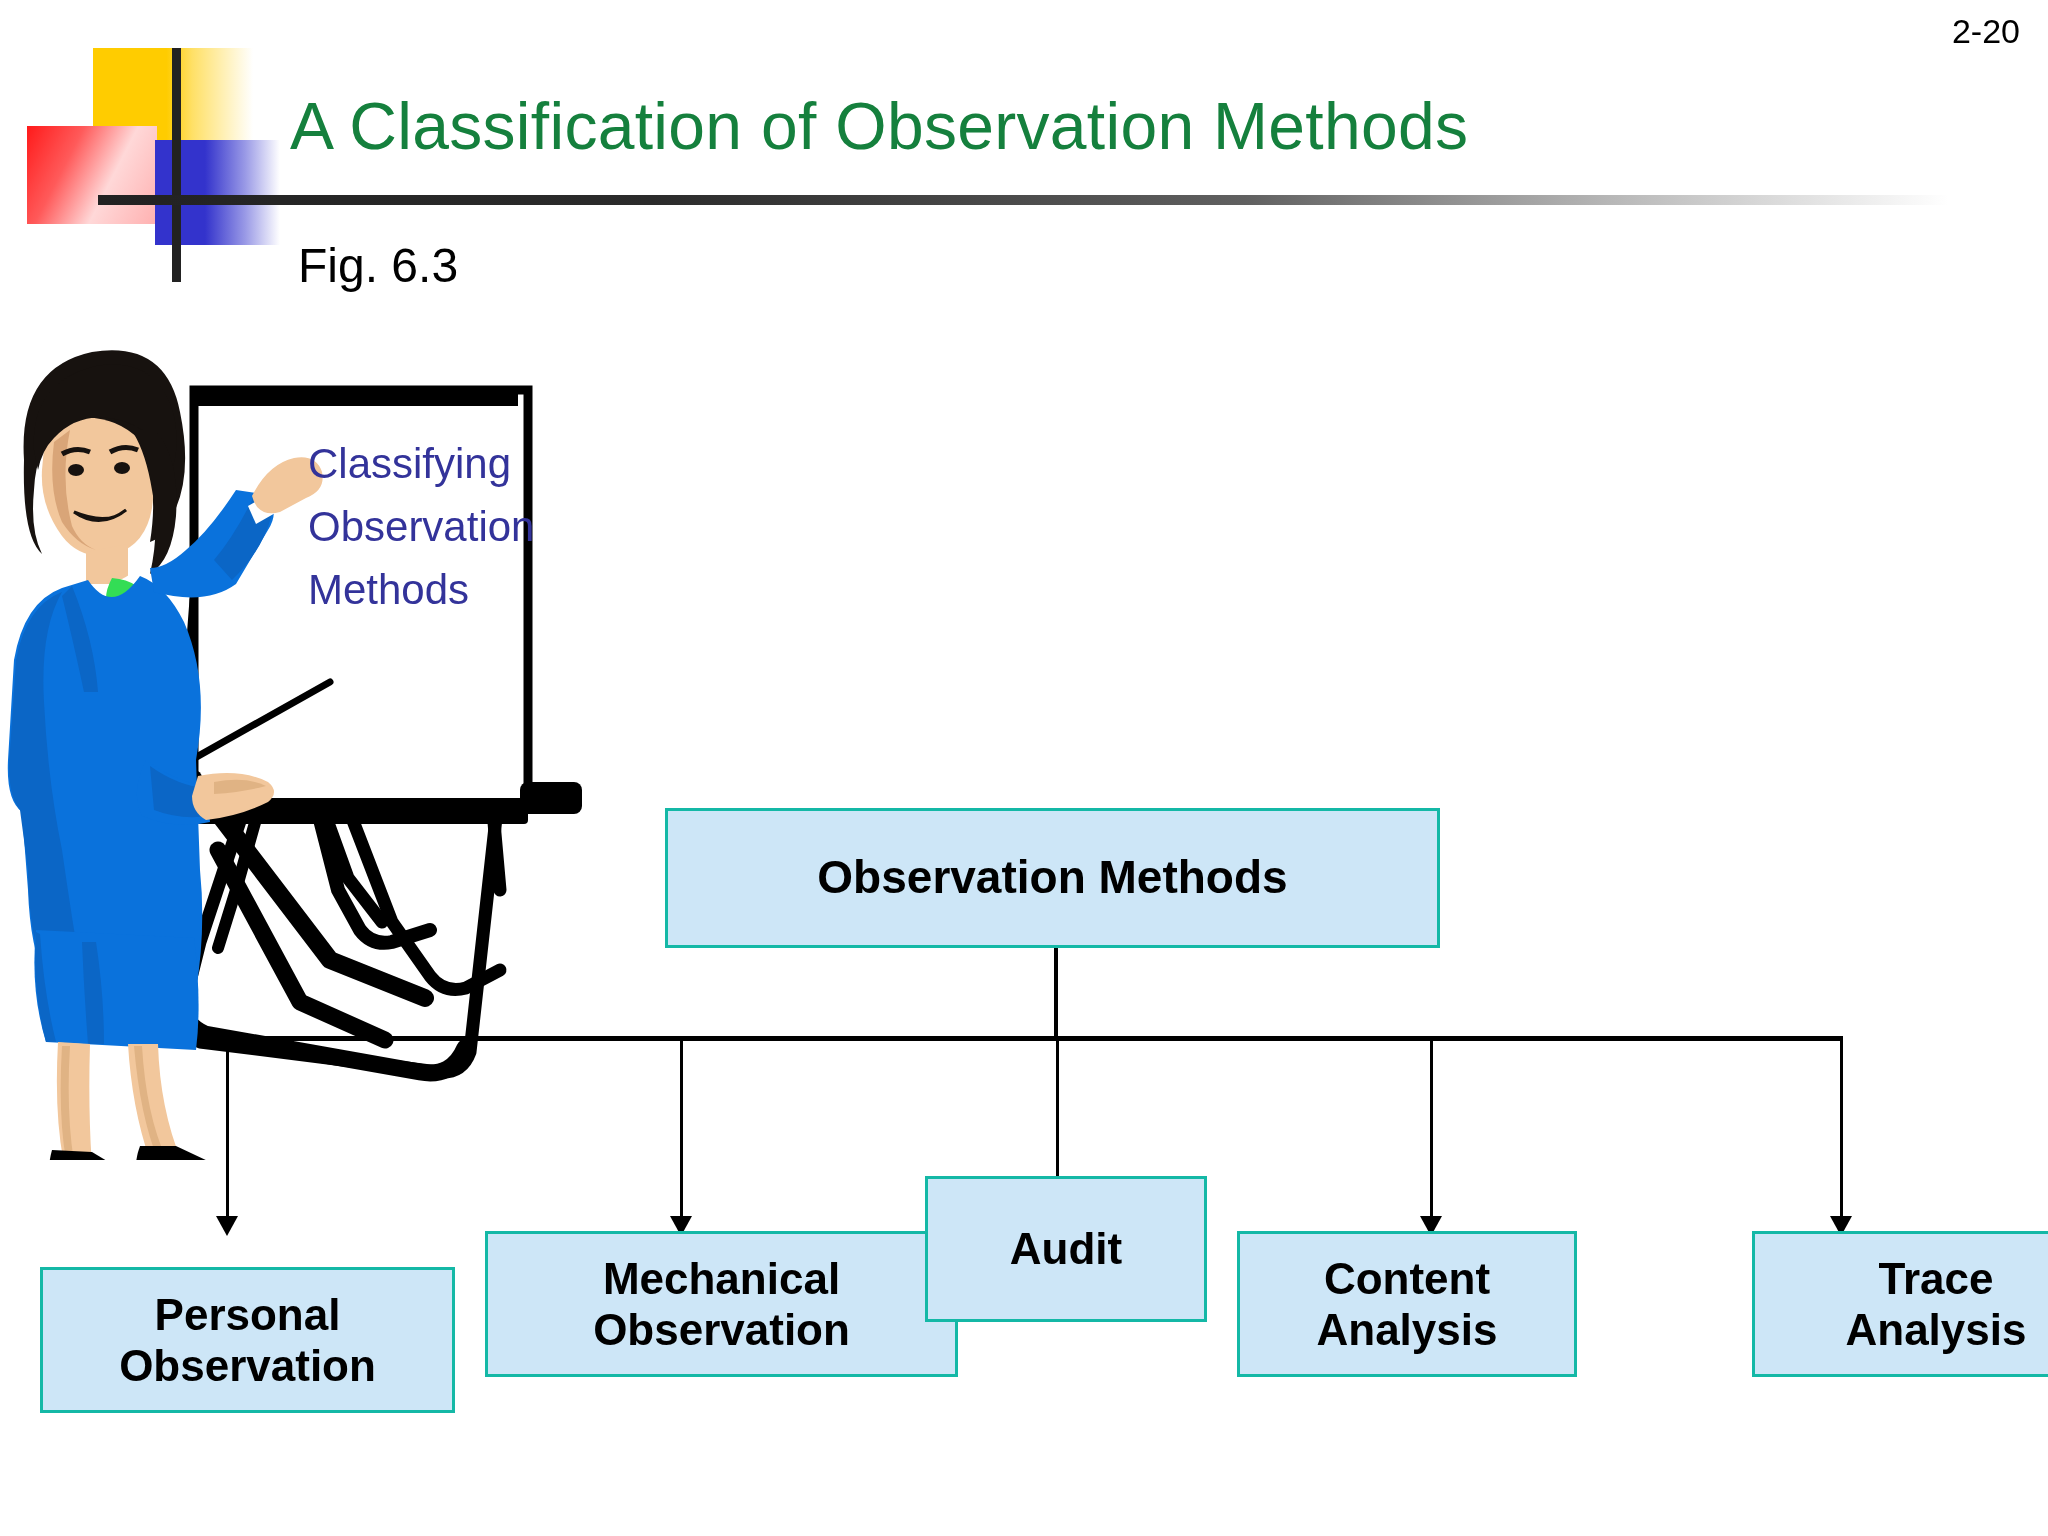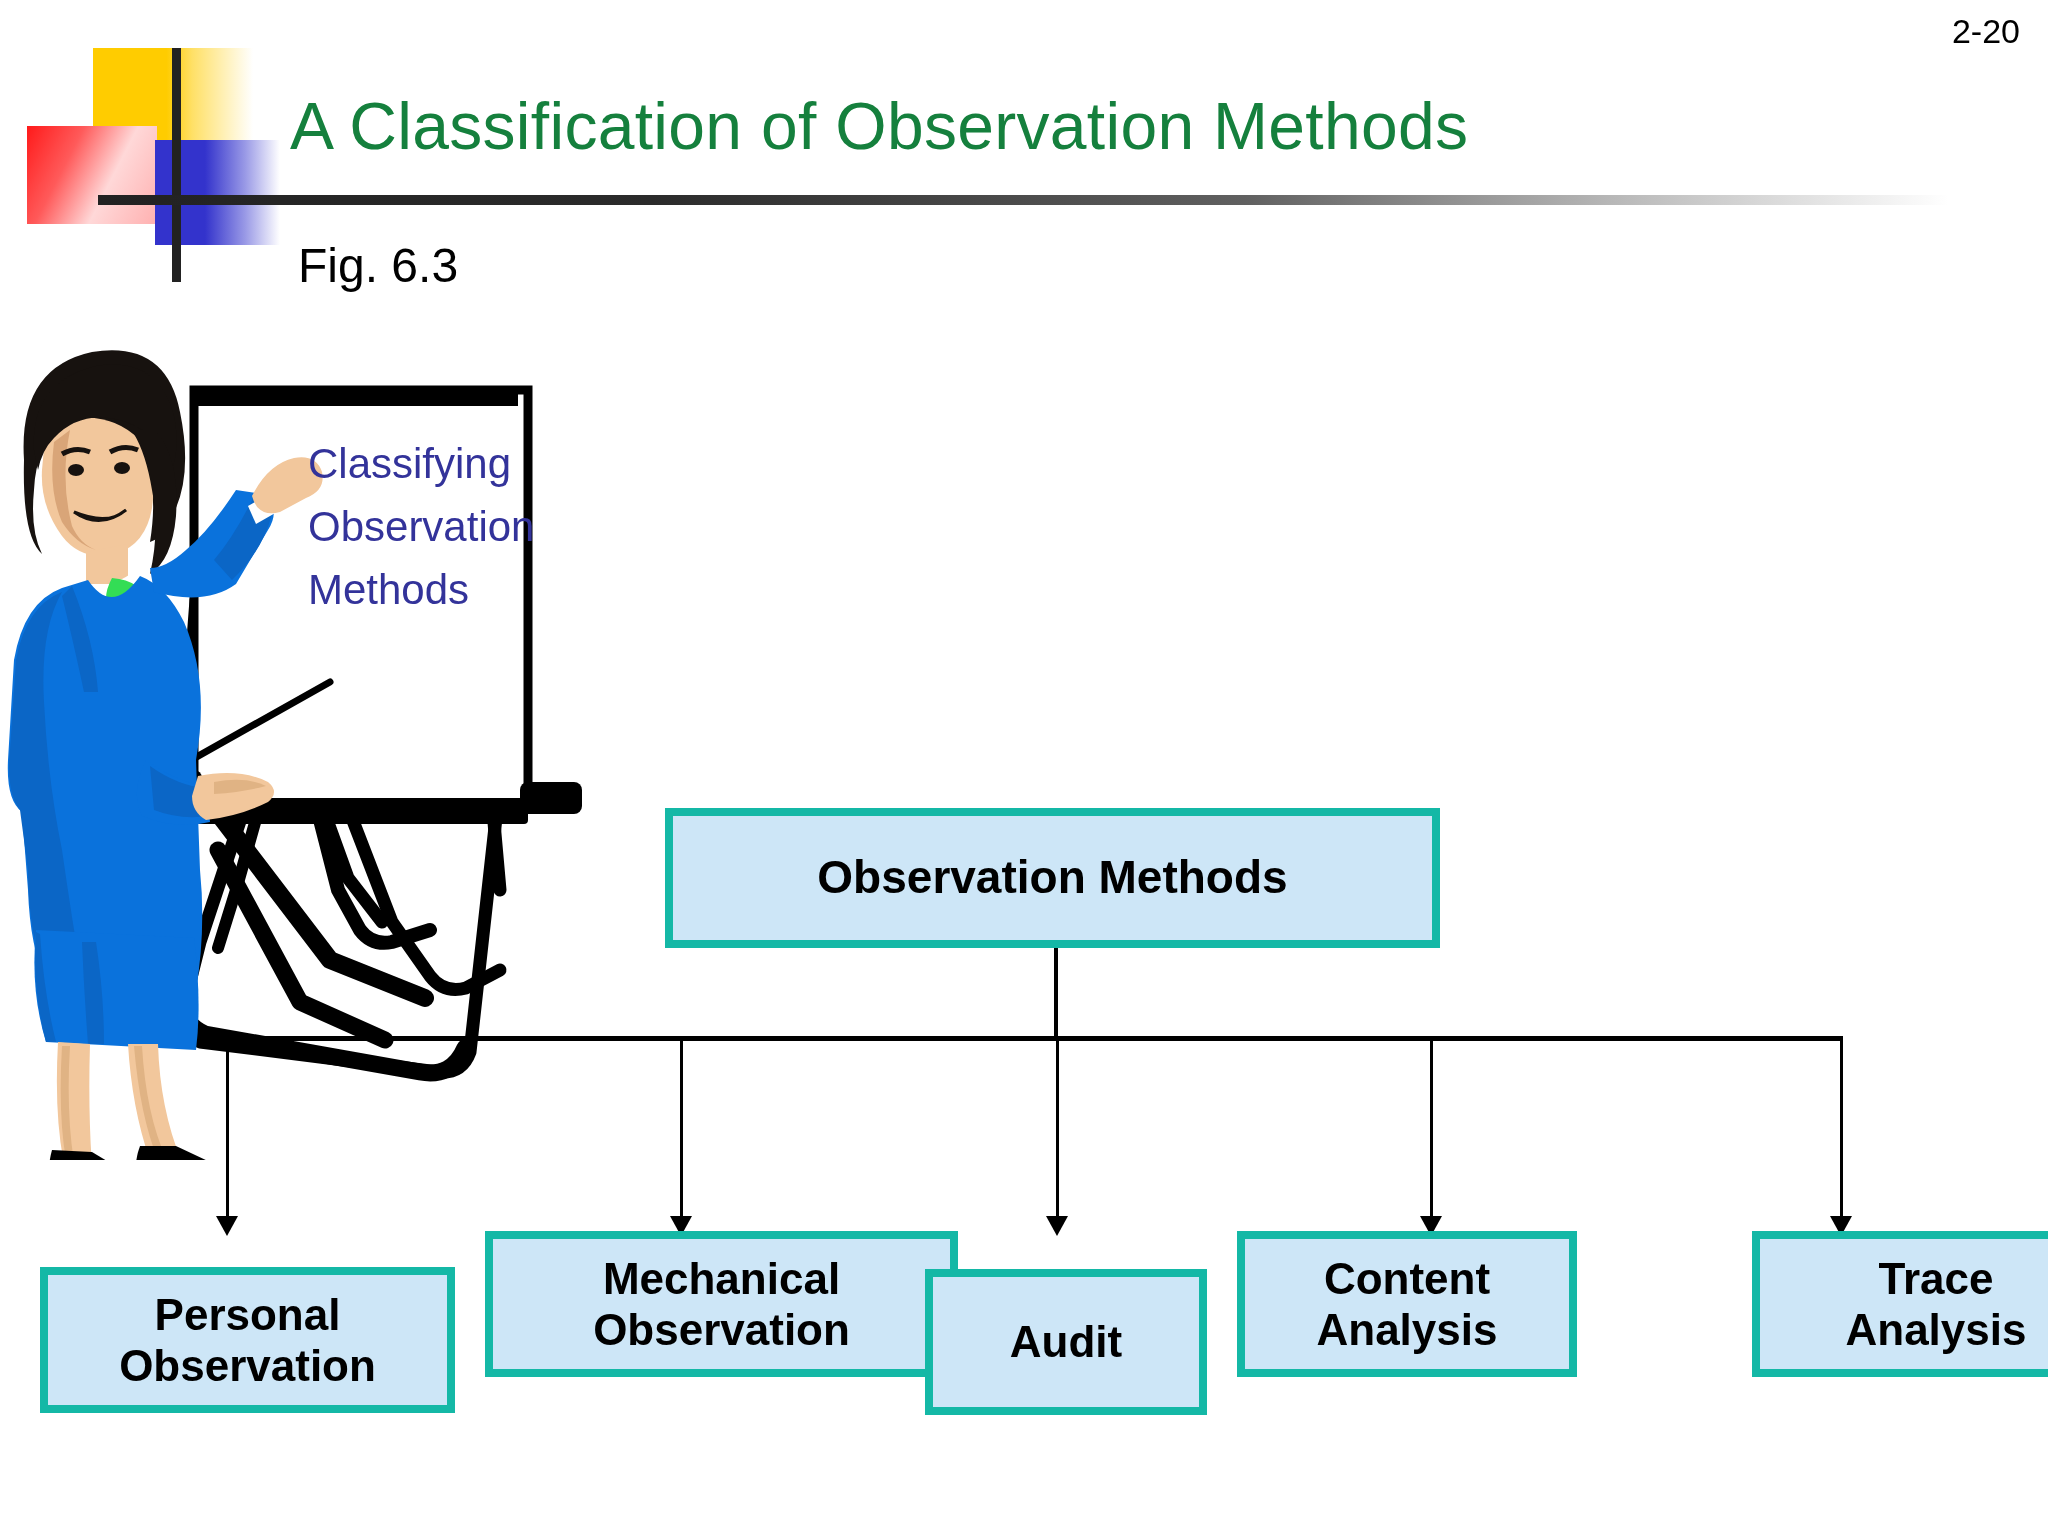--- a/index.html
+++ b/index.html
@@ -90,41 +90,41 @@
     white-space: nowrap;
   }
   #chart-line-0 { left: 308px; top: 440px; }
   #chart-line-1 { left: 308px; top: 503px; }
   #chart-line-2 { left: 308px; top: 566px; }
 
   
   .node {
     position: absolute;
     background: #CDE6F7;
-    border: 8px solid #14b8a6;
+    border: 3px solid #14b8a6;
     box-sizing: border-box;
     display: flex;
     align-items: center;
     justify-content: center;
     text-align: center;
     font-weight: bold;
     color: #000000;
     line-height: 1.16;
     font-size: 44px;
   }
   .node span { display: block; }
 
   #node-root {
     left: 665px; top: 808px;
     width: 775px; height: 140px;
     font-size: 46px;
   }
   #node-personal   { left: 40px;   top: 1231px; width: 415px; height: 146px; margin-top: 36px; }
   #node-mechanical { left: 485px;  top: 1231px; width: 473px; height: 146px; }
-  #node-audit      { left: 925px;  top: 1269px; width: 282px; height: 146px; }
+  #node-audit      { left: 925px;  top: 1176px; width: 282px; height: 146px; }
   #node-content    { left: 1237px; top: 1231px; width: 340px; height: 146px; }
   #node-trace      { left: 1752px; top: 1231px; width: 368px; height: 146px; }
 
   
   .conn {
     position: absolute;
     background: #000000;
   }
   #conn-stem {           
     left: 1054px; top: 948px; width: 4px; height: 92px;

